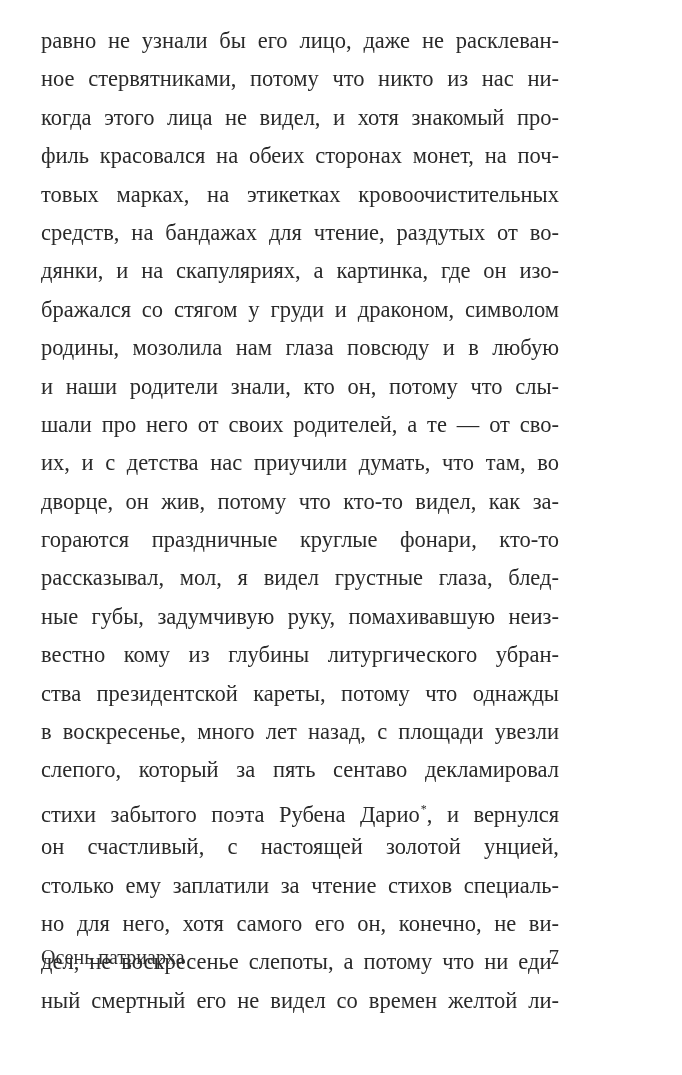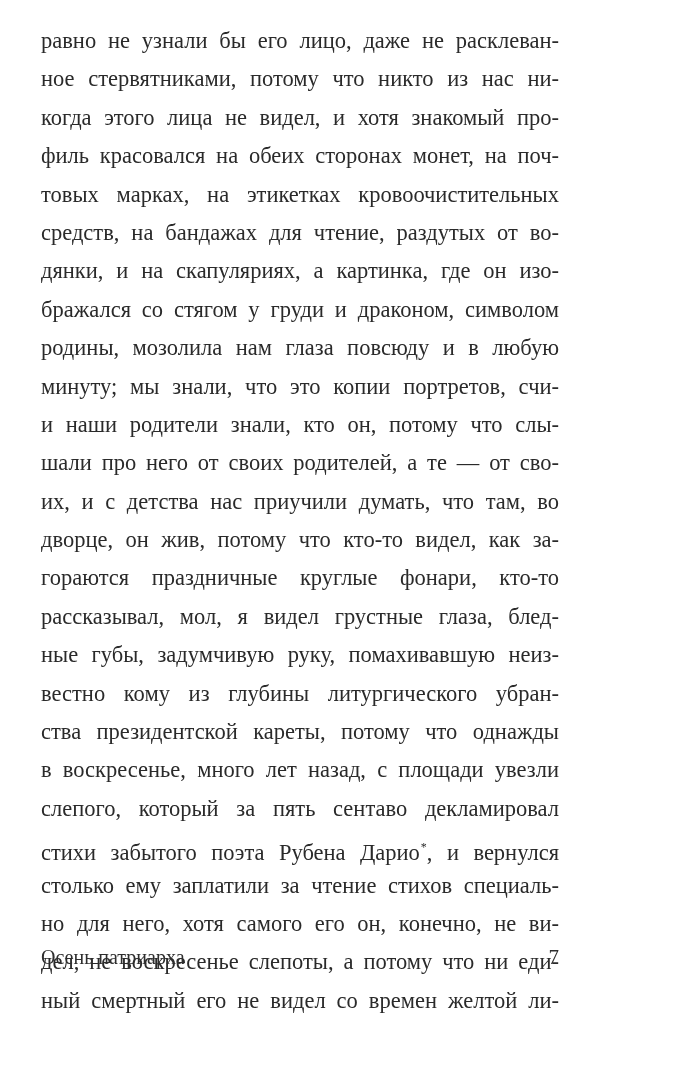--- a/index.html
+++ b/index.html
@@ -62,33 +62,33 @@
 <div class="page">
   <span class="line">равно не узнали бы его лицо, даже не расклеван-</span>
   <span class="line">ное стервятниками, потому что никто из нас ни-</span>
   <span class="line">когда этого лица не видел, и хотя знакомый про-</span>
   <span class="line">филь красовался на обеих сторонах монет, на поч-</span>
   <span class="line">товых марках, на этикетках кровоочистительных</span>
   <span class="line">средств, на бандажах для чтение, раздутых от во-</span>
   <span class="line">дянки, и на скапуляриях, а картинка, где он изо-</span>
   <span class="line">бражался со стягом у груди и драконом, символом</span>
   <span class="line">родины, мозолила нам глаза повсюду и в любую</span>
-  <span class="line">минуту; мы знали, что это копии портретов, счи-</span>
   <span class="line">и наши родители знали, кто он, потому что слы-</span>
   <span class="line">шали про него от своих родителей, а те — от сво-</span>
   <span class="line">их, и с детства нас приучили думать, что там, во</span>
   <span class="line">дворце, он жив, потому что кто-то видел, как за-</span>
   <span class="line">гораются праздничные круглые фонари, кто-то</span>
   <span class="line">рассказывал, мол, я видел грустные глаза, блед-</span>
   <span class="line">ные губы, задумчивую руку, помахивавшую неиз-</span>
   <span class="line">вестно кому из глубины литургического убран-</span>
   <span class="line">ства президентской кареты, потому что однажды</span>
   <span class="line">в воскресенье, много лет назад, с площади увезли</span>
   <span class="line">слепого, который за пять сентаво декламировал</span>
   <span class="line"><span>стихи забытого поэта Рубена Дарио</span><sup class="footnote-mark">*</sup><span>, и вернулся</span></span>
+  <span class="line">он счастливый, с настоящей золотой унцией,</span>
   <span class="line">столько ему заплатили за чтение стихов специаль-</span>
   <span class="line">но для него, хотя самого его он, конечно, не ви-</span>
   <span class="line">дел, не воскресенье слепоты, а потому что ни еди-</span>
   <span class="line">ный смертный его не видел со времен желтой ли-</span>
 
 </div>
 
 <div class="footer">
   <span class="running-title">Осень патриарха</span>
   <span class="page-number">7</span>

